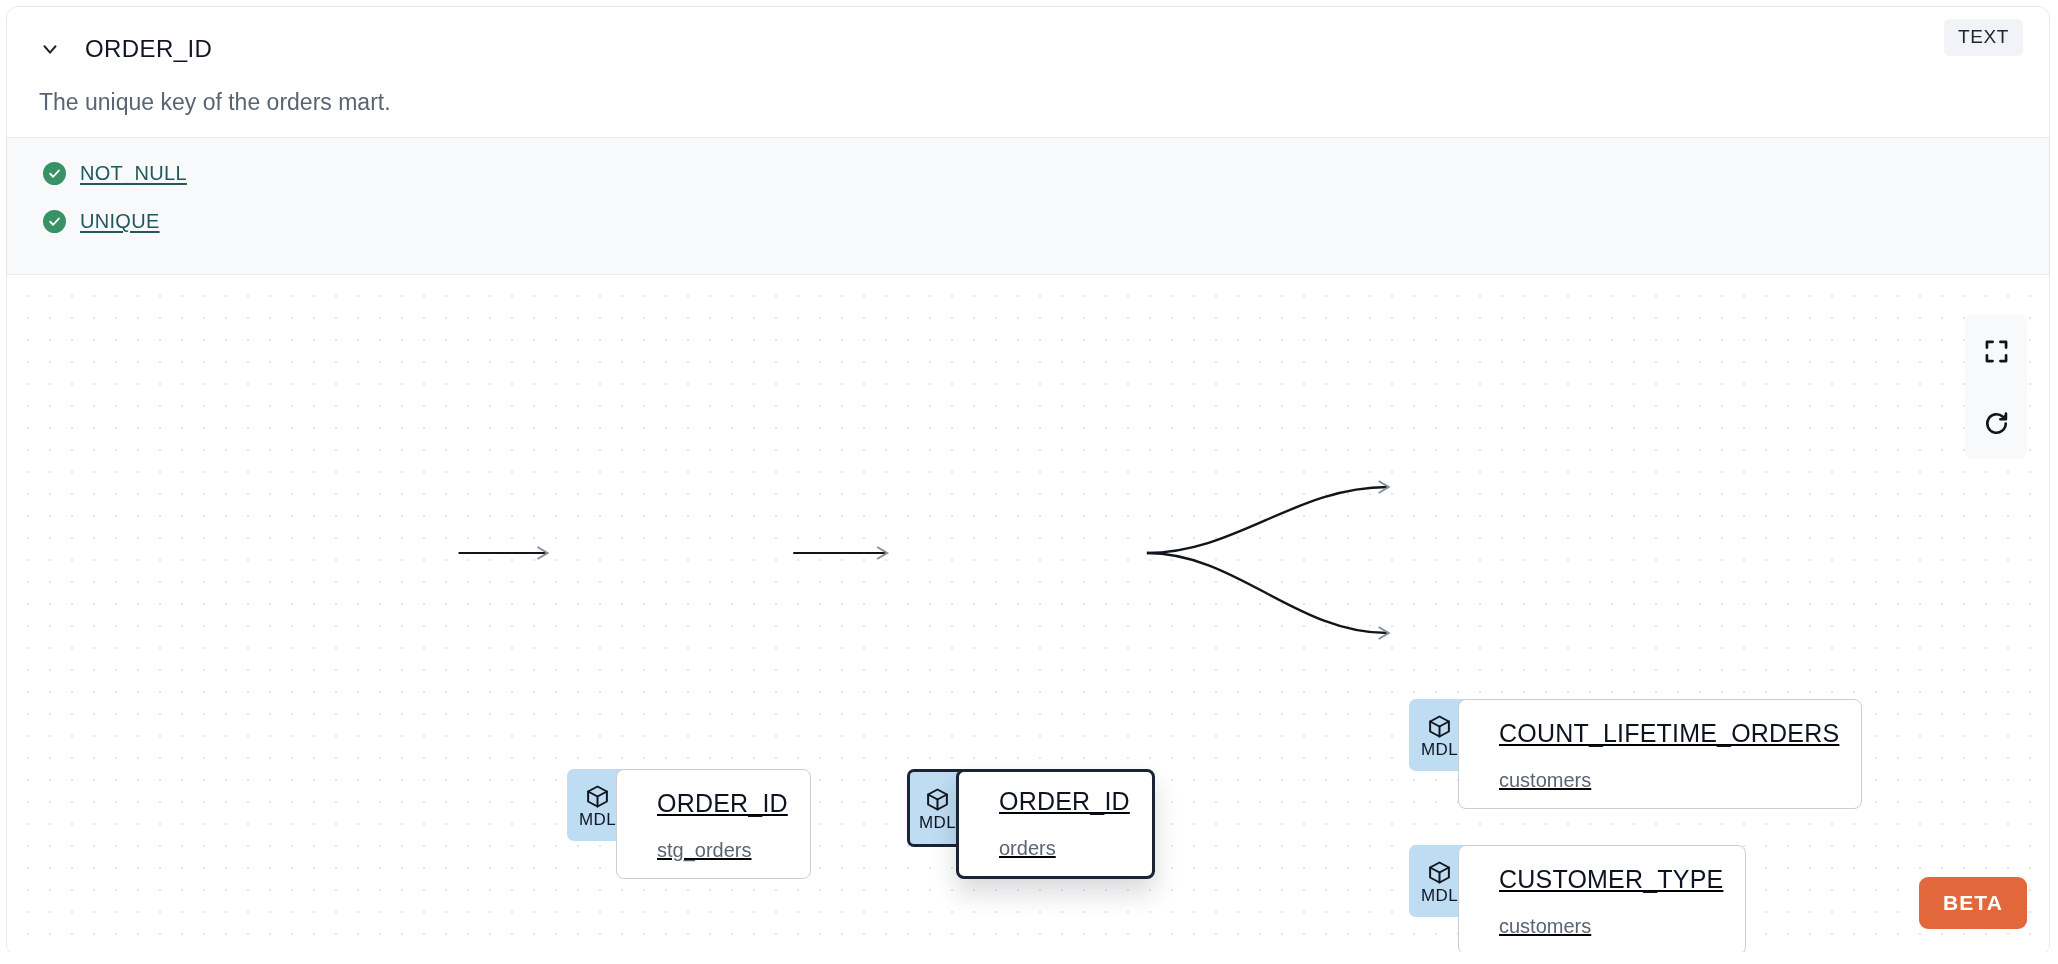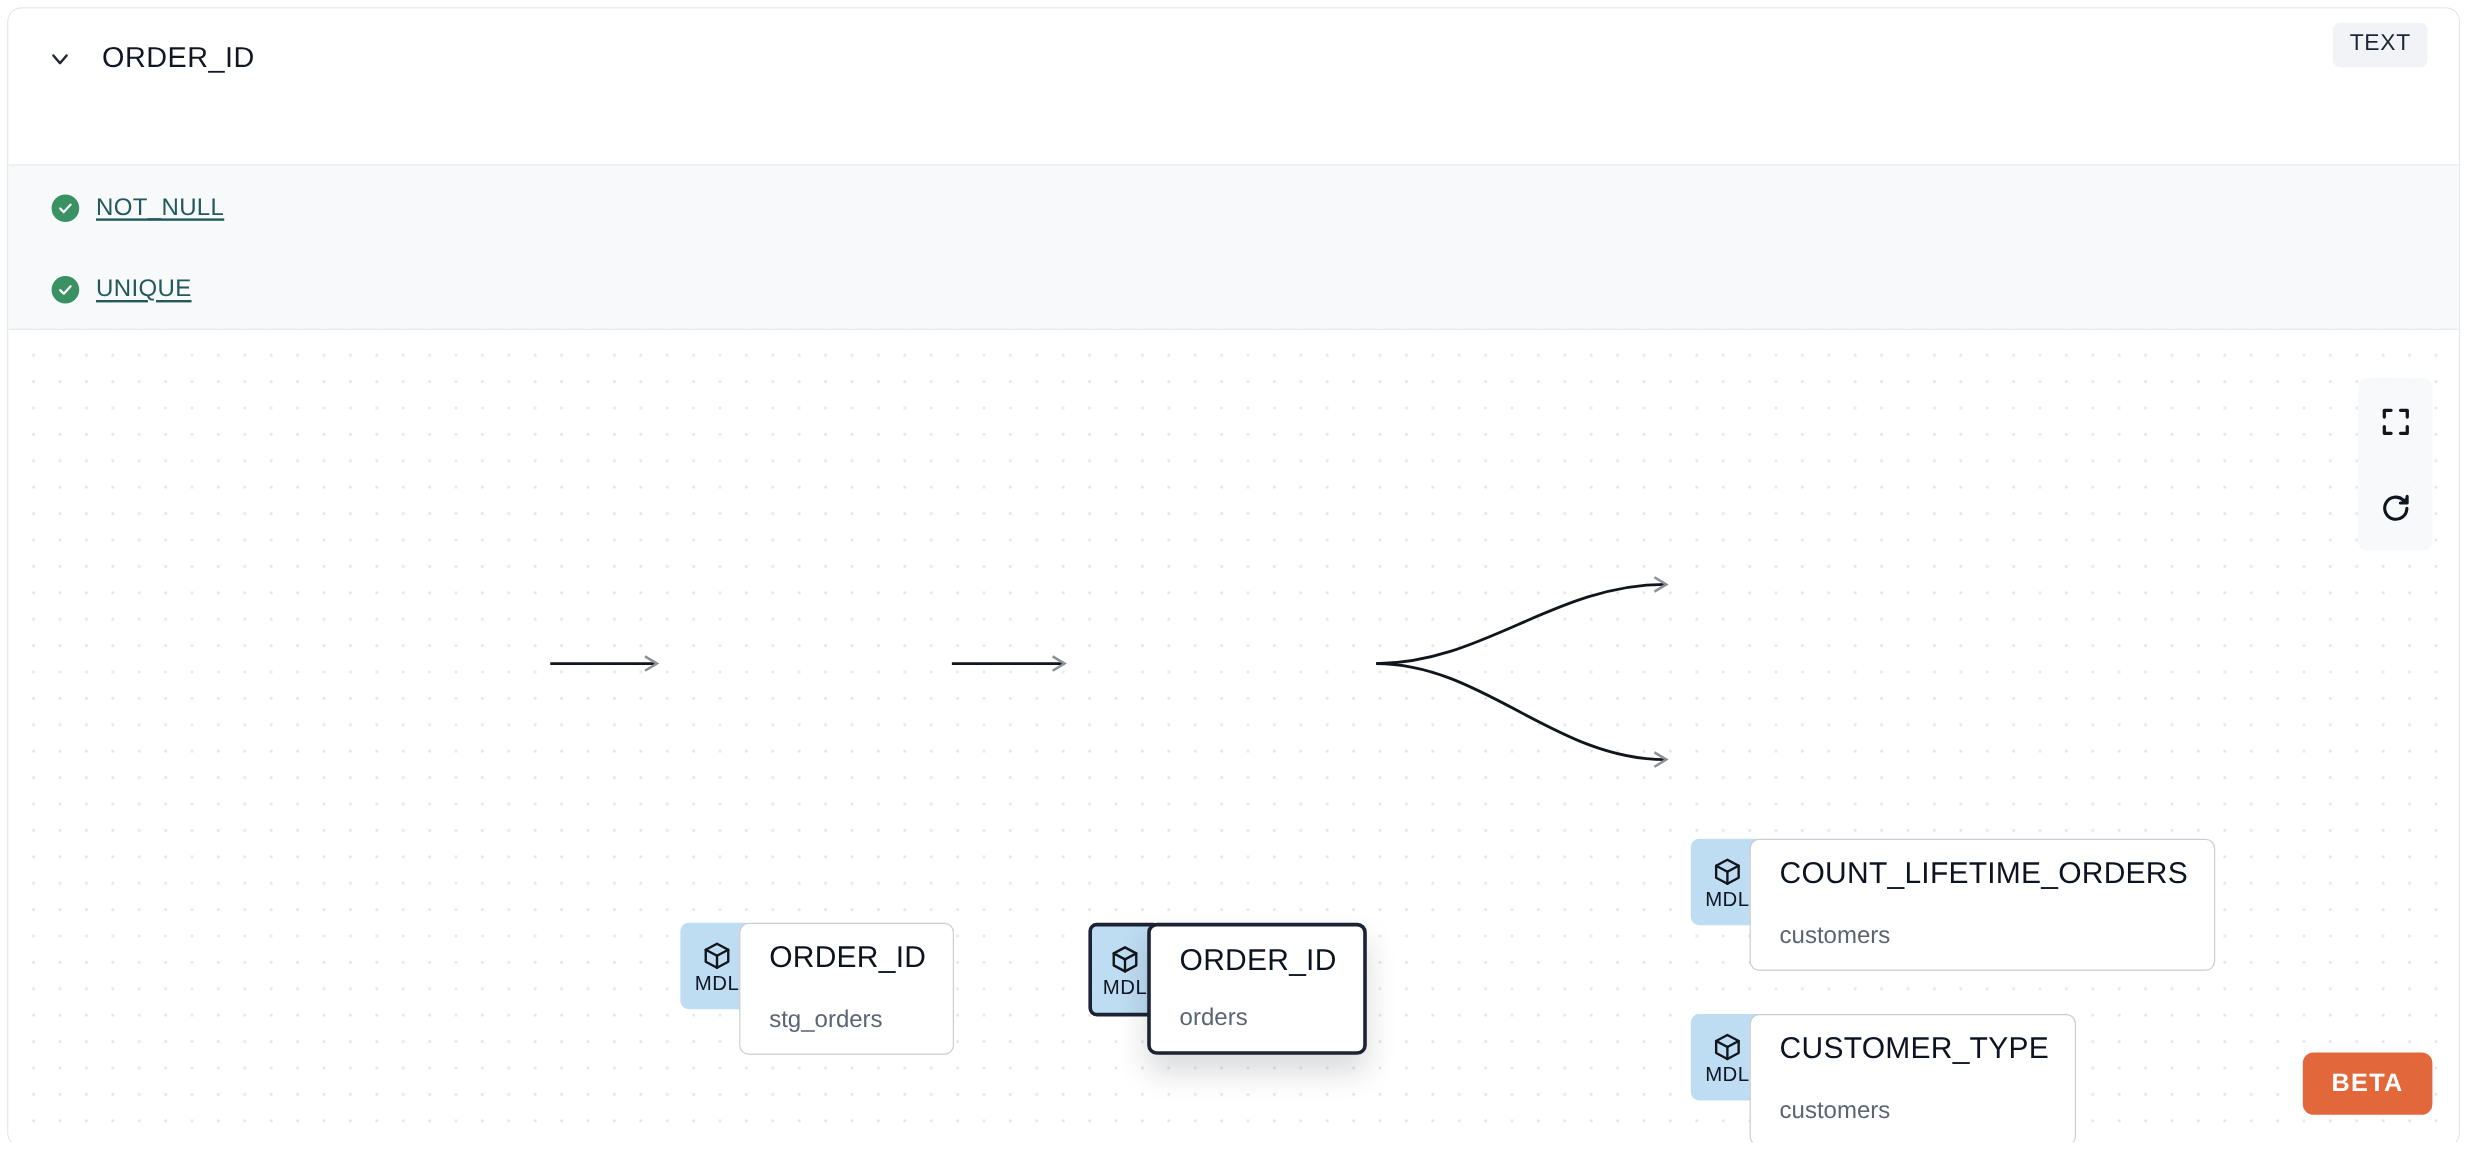--- a/index.html
+++ b/index.html
@@ -88,21 +88,21 @@
     box-sizing: border-box;
   }
   .test-row {
     position: absolute;
     left: 36px;
     display: flex;
     align-items: center;
     gap: 14px;
   }
   .test-row.r0 { top: 24px; }
-  .test-row.r1 { top: 92px; }
+  .test-row.r1 { top: 72px; }
   .check {
     width: 23px;
     height: 23px;
     border-radius: 50%;
     background: #3a9163;
     display: flex;
     align-items: center;
     justify-content: center;
     flex: none;
   }
@@ -164,28 +164,29 @@
     font-size: 17px;
     color: #101624;
     letter-spacing: .4px;
     line-height: 1;
   }
   .body {
     background: #ffffff;
     border: 1px solid #c9ced6;
     border-radius: 8px;
     margin-left: -12px;
-    padding: 14px 22px 16px 24px;
+    padding: 14px 22px 16px 40px;
     box-sizing: border-box;
     display: flex;
     flex-direction: column;
-    justify-content: space-between;
+    justify-content: flex-end;
     position: relative;
     z-index: 3;
     min-height: 110px;
+    text-decoration: underline;
   }
   .body.sel {
     border: 3px solid #1b2334;
     box-shadow: 0 14px 26px rgba(20,26,40,.16);
   }
   .n-name {
     font-size: 25px;
     color: #0d1320;
     letter-spacing: .2px;
     white-space: nowrap;
@@ -252,20 +253,21 @@
     <div class="header">
       <div class="title-row">
         <span class="chev">
           <svg width="22" height="22" viewBox="0 0 24 24" fill="none" stroke="#1d2433" stroke-width="2.2" stroke-linecap="round" stroke-linejoin="round">
             <polyline points="6 9 12 16 18 9"></polyline>
           </svg>
         </span>
         <span class="col-title">ORDER_ID</span>
       </div>
       <span class="type-badge">TEXT</span>
+      <div class="col-desc">The unique key of the orders mart.</div>
     </div>
 
     <div class="tests">
       <div class="test-row r0">
         <span class="check">
           <svg width="13" height="13" viewBox="0 0 24 24" fill="none" stroke="#ffffff" stroke-width="3.4" stroke-linecap="round" stroke-linejoin="round">
             <polyline points="4 12.5 9.5 18 20 6.5"></polyline>
           </svg>
         </span>
         <a class="test-link">NOT_NULL</a>

